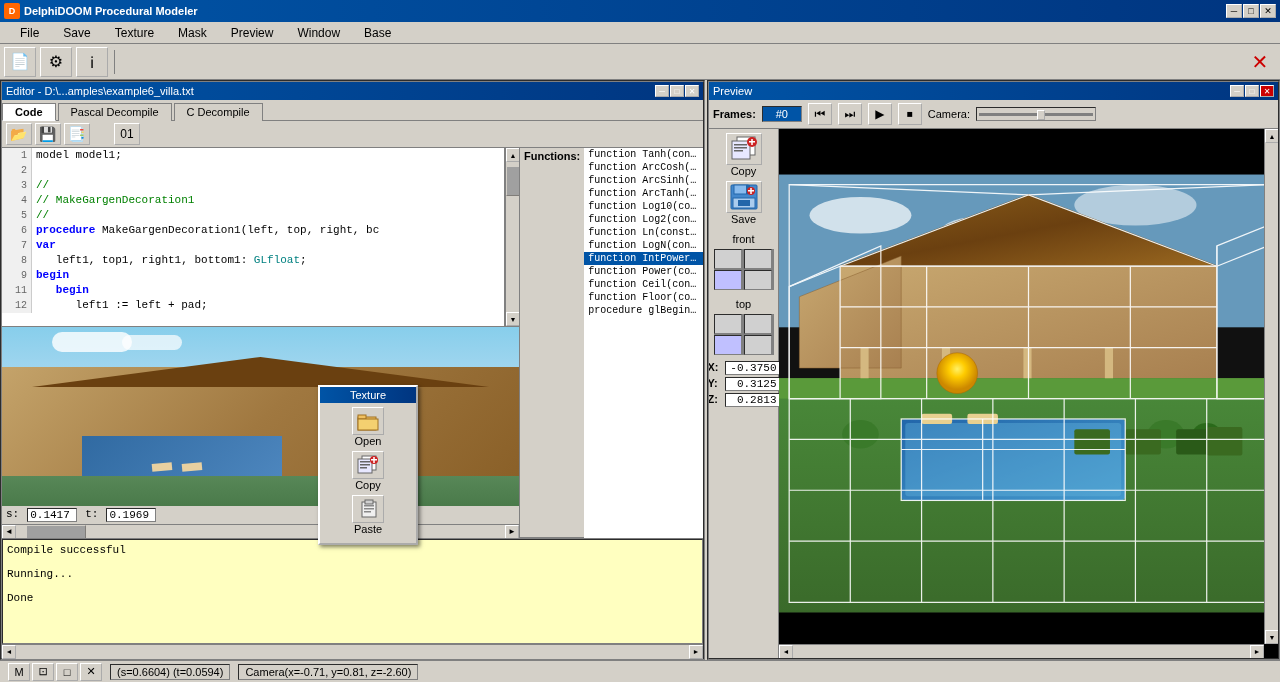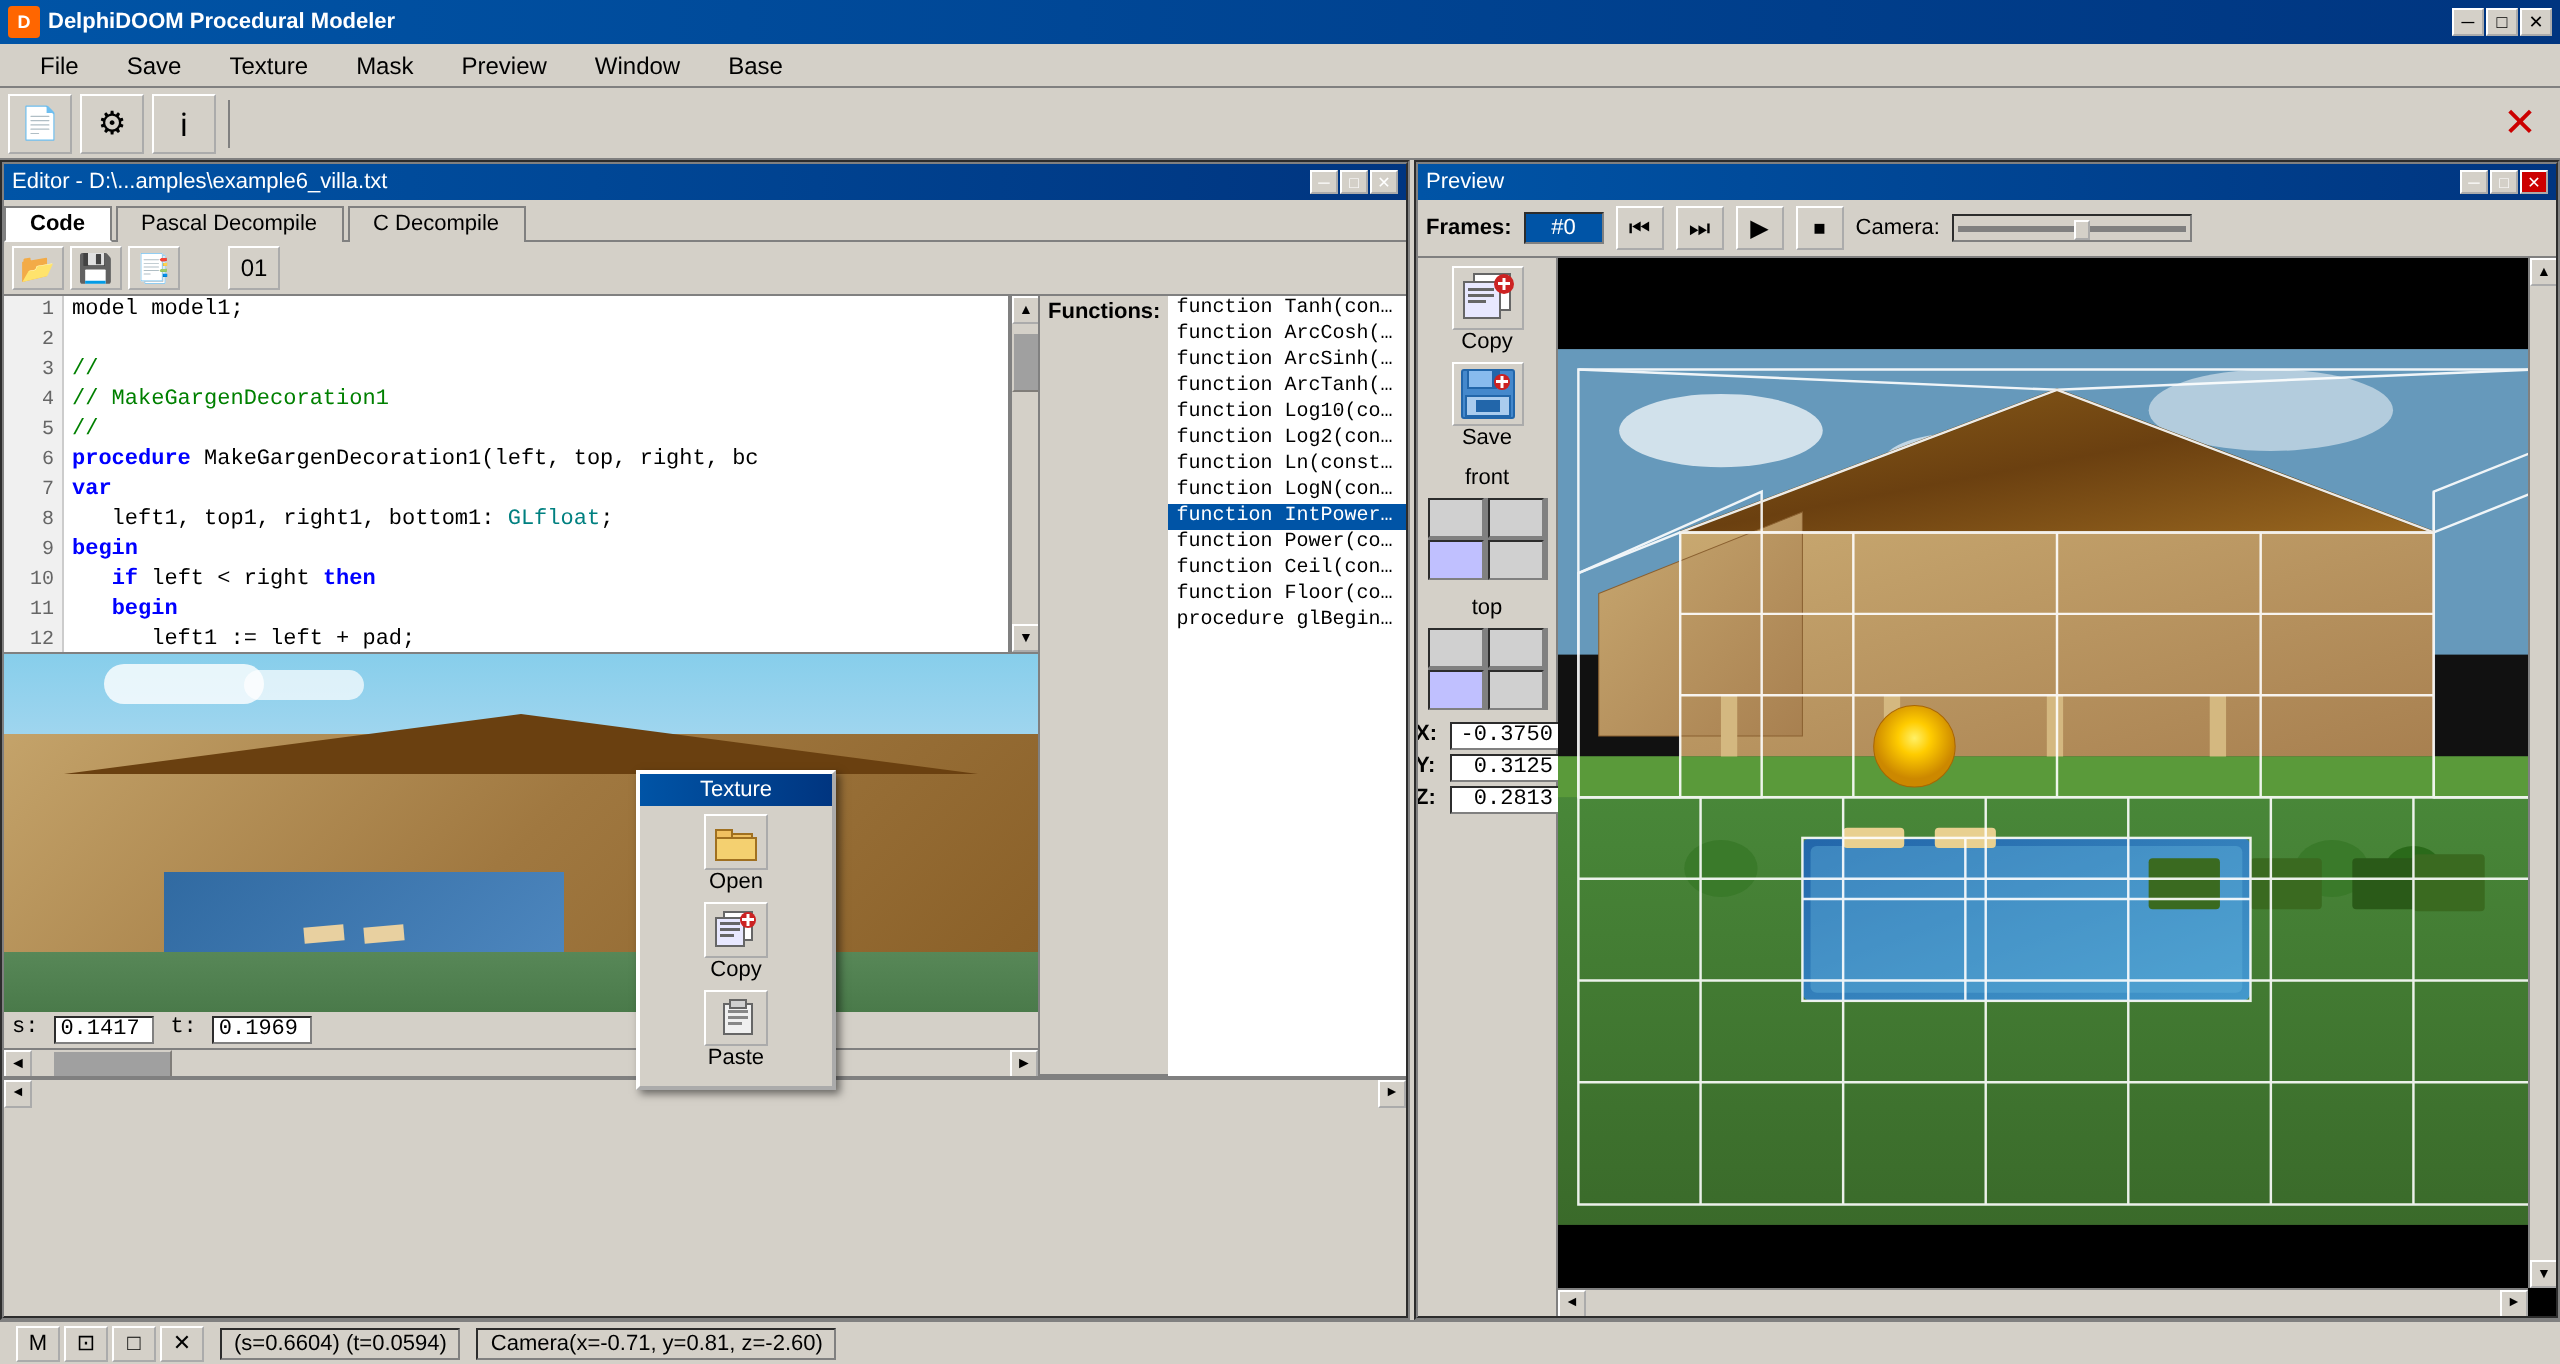--- a/index.html
+++ b/index.html
@@ -557,24 +557,20 @@
                 <span class="line-num">7</span>
                 <span class="line-code"><span class="kw-blue">var</span></span>
               </div>
             <div class="code-line">
                 <span class="line-num">8</span>
                 <span class="line-code">   left1, top1, right1, bottom1: <span class="kw-teal">GLfloat</span>;</span>
               </div>
             <div class="code-line">
                 <span class="line-num">9</span>
                 <span class="line-code"><span class="kw-blue">begin</span></span>
-              </div>
-            <div class="code-line">
-                <span class="line-num">10</span>
-                <span class="line-code">   <span class="kw-blue">if</span> left &lt; right <span class="kw-blue">then</span></span>
               </div>
             <div class="code-line">
                 <span class="line-num">11</span>
                 <span class="line-code">   <span class="kw-blue">begin</span></span>
               </div>
             <div class="code-line">
                 <span class="line-num">12</span>
                 <span class="line-code">      left1 := left + pad;</span>
               </div>
 
@@ -640,20 +636,27 @@
           <div class="func-item">function Power(const Base, Exponent: Ex</div>
           <div class="func-item">function Ceil(const X: Extended):Integer;</div>
           <div class="func-item">function Floor(const X: Extended): Intege</div>
           <div class="func-item">procedure glBegin(const mode: GLenum);</div>
         </div>
       </div>
 
     </div>
 
     <div style="height:120px;display:flex;flex-direction:column;border-top:1px solid #808080;">
+      <div class="output-panel">
+        <div>Compile successful</div>
+        <div>&nbsp;</div>
+        <div>Running...</div>
+        <div>&nbsp;</div>
+        <div>Done</div>
+      </div>
 
       <div style="height:14px;background:#d4d0c8;border-top:1px solid #808080;display:flex;align-items:center;">
         <div style="width:14px;height:14px;background:#d4d0c8;border:1px outset #fff;display:flex;align-items:center;justify-content:center;font-size:7px;cursor:pointer;">◄</div>
         <div style="flex:1;height:14px;background:#d4d0c8;"></div>
         <div style="width:14px;height:14px;background:#d4d0c8;border:1px outset #fff;display:flex;align-items:center;justify-content:center;font-size:7px;cursor:pointer;">►</div>
       </div>
     </div>
 
   </div>
 

